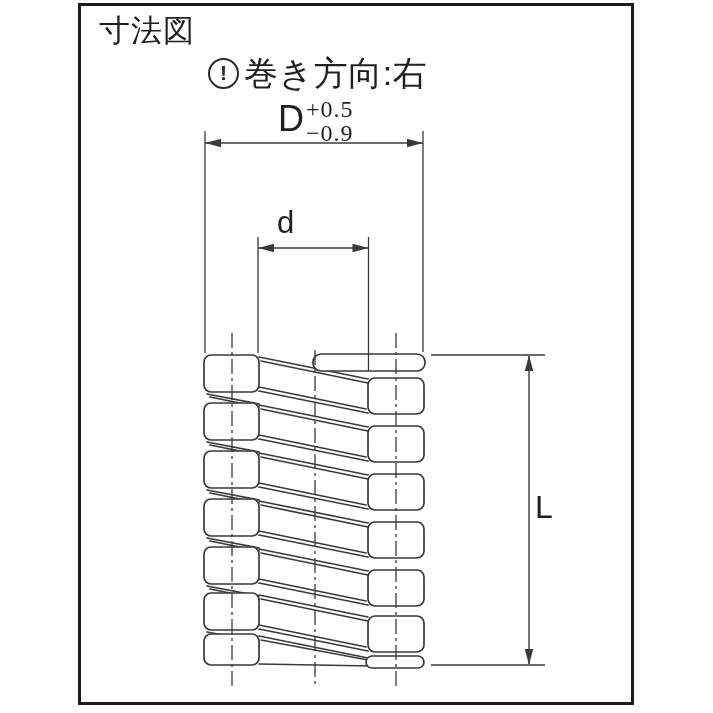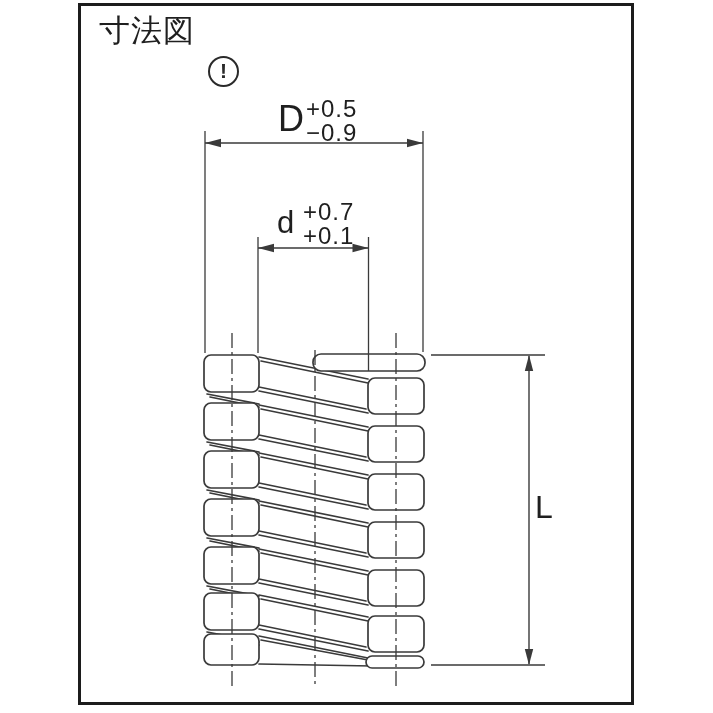--- a/index.html
+++ b/index.html
@@ -8,21 +8,21 @@
   .abs{position:absolute;line-height:1;white-space:nowrap;}
   #frame{position:absolute;left:78px;top:3px;width:556px;height:702px;
          border:3px solid #1c1c1c;box-sizing:border-box;}
   #title{left:99px;top:15px;font-size:31px;letter-spacing:1px;}
   #winding{left:208px;top:56px;display:flex;align-items:center;}
   #winding .circ{width:31px;height:31px;border:2.5px solid #2a2a2a;border-radius:50%;
                  box-sizing:border-box;display:flex;align-items:center;justify-content:center;
                  font-size:21px;font-weight:bold;color:#2a2a2a;padding-bottom:2px;}
   #winding .wtext{margin-left:5px;font-size:34px;letter-spacing:0.5px;}
   .dimsym{position:absolute;line-height:1;}
-  .tolstack{position:absolute;line-height:1;}
+  .tolstack{position:absolute;line-height:1;font-family:Liberation Serif, serif;}
   .tolstack div{font-size:24px;line-height:24px;letter-spacing:1px;}
   #symD{left:278px;top:101px;font-size:36px;}
   #tolD{left:306px;top:97px;}
   #symd{left:277px;top:207px;font-size:31px;}
   #told{left:303px;top:200px;}
   #symL{left:535px;top:491px;font-size:32px;}
   #tolL{left:558px;top:483px;}
   #tolL div{font-size:21px;line-height:26px;letter-spacing:0.5px;}
   svg{position:absolute;left:0;top:0;}
 </style>
@@ -30,20 +30,21 @@
 <body>
 
 <div id="stage">
 
   <div id="frame"></div>
 
   <div id="title" class="abs">寸法図</div>
 
   <div id="winding" class="abs">
     <div class="circ">!</div>
+    <div class="wtext">巻き方向:右</div>
   </div>
 
   <svg width="713" height="713" viewBox="0 0 713 713">
     <g id="g-spring" fill="none" stroke="#3a3a3a" stroke-width="1.7" stroke-linecap="round">
         <line x1="259" y1="357" x2="368" y2="379"></line>
         <line x1="261" y1="361" x2="368" y2="383"></line>
         <line x1="259" y1="387" x2="366" y2="409"></line>
         <line x1="259" y1="391" x2="368" y2="413"></line>
         <line x1="207" y1="394" x2="259" y2="404"></line>
         <line x1="210" y1="397" x2="259" y2="407"></line>
@@ -122,20 +123,16 @@
       </g>
   </svg>
 
   <div class="dimsym" id="symD">D</div>
   <div class="tolstack" id="tolD">
     <div>+0.5</div>
     <div>−0.9</div>
   </div>
 
   <div class="dimsym" id="symd">d</div>
-  <div class="tolstack" id="told">
-    <div>+0.7</div>
-    <div>+0.1</div>
-  </div>
 
   <div class="dimsym" id="symL">L</div>
 
 </div>
 
 </body></html>

